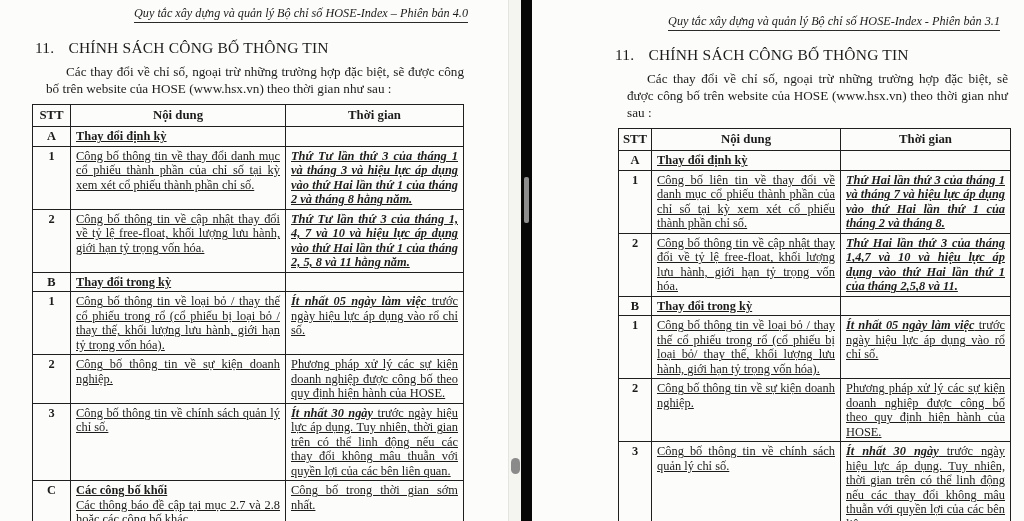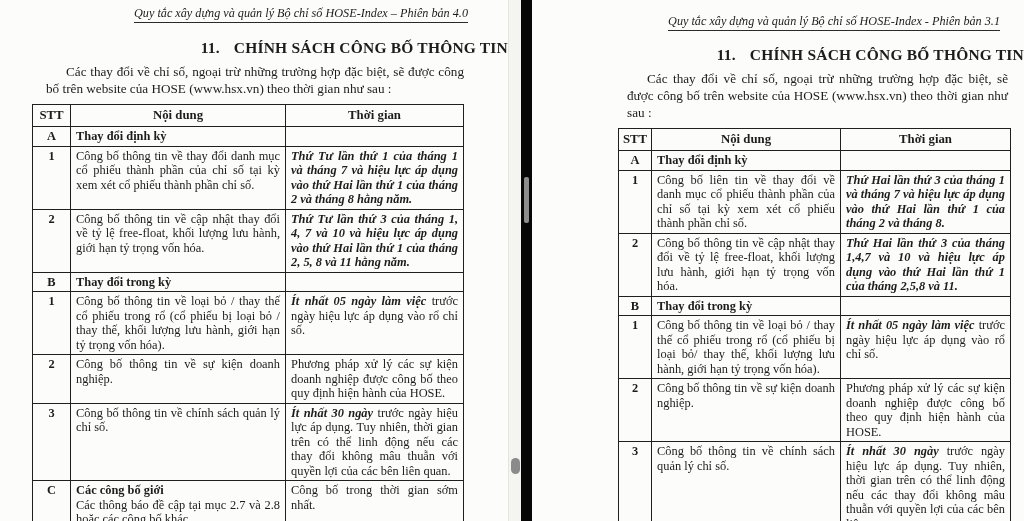--- a/index.html
+++ b/index.html
@@ -12,38 +12,38 @@
   }
   .pane { background:#fcfcfa; height:521px; overflow:hidden; }
   .pane.left  { width:508px; padding-top:6px; }
   .pane.right { width:492px; padding-top:14px; }
 
   .doc-header { font-style:italic; font-size:12.2px; text-align:right; }
   .pane.left  .doc-header { padding-right:40px; }
   .pane.right .doc-header { padding-right:24px; }
   .doc-header .hdr { display:inline-block; border-bottom:1px solid #2a2a2a; padding-bottom:1px; }
 
-  .section-title { font-weight:bold; font-size:15.5px; letter-spacing:0.2px;text-align:right; }
+  .section-title { font-weight:normal; font-size:15.5px; letter-spacing:0.2px; }
   .pane.left  .section-title { margin:16px 0 0 35px; }
   .pane.right .section-title { margin:15px 0 0 83px; }
   .section-title .num { margin-right:14px; }
 
   .intro { font-size:13.2px; line-height:1.3; text-align:justify; text-indent:20px; }
   .pane.left  .intro { margin:6px 44px 0 46px; }
   .pane.right .intro { margin:6px 16px 0 95px; }
   .intro .link { }
 
   table { border-collapse:collapse; margin-top:7px; table-layout:fixed; }
   .pane.left  table { margin-left:32px; width:431px; }
   .pane.right table { margin-left:86px; width:392px; }
   th,td { border:1.6px solid #1f1f1f; vertical-align:top; }
   th { font-size:12.8px; font-weight:bold; text-align:center; padding:3px 0; }
   td { font-size:12.4px; line-height:1.17; padding:2px 5px; }
   td.stt { text-align:center; font-weight:bold; }
-  td.content, td.time { text-align:justify; }
+  td.content, td.time { text-align:justify;text-decoration:underline; }
   .b  { font-weight:bold; }
   .bi { font-weight:bold; font-style:italic; }
   .pane.left  col.c1 { width:38px; }  .pane.left  col.c2 { width:215px; } .pane.left  col.c3 { width:178px; }
   .pane.right col.c1 { width:33px; }  .pane.right col.c2 { width:189px; } .pane.right col.c3 { width:170px; }
 
   .divider { width:24px; height:521px; display:flex; flex:0 0 24px; }
   .scroll-track { width:13px; background:#f4f4f1; border-left:1px solid #e4e4e1; position:relative; }
   .dot-thumb { position:absolute; left:2px; top:458px; width:9px; height:16px; border-radius:5px; background:#8a8a8a; }
   .edge-bar { width:11px; background:#070707; position:relative; }
   .bar-thumb { position:absolute; left:3px; top:177px; width:5px; height:46px; border-radius:2px; background:#8d8d8d; }
@@ -78,21 +78,21 @@
           <td class="content">
             <div class="b">Thay đổi định kỳ</div>
           </td>
           <td class="time"></td>
         </tr>
         <tr>
           <td class="stt">1</td>
           <td class="content">
             <div>Công bố thông tin về thay đổi danh mục cổ phiếu thành phần của chỉ số tại kỳ xem xét cổ phiếu thành phần chỉ số.</div>
           </td>
-          <td class="time"><span class="bi">Thứ Tư lần thứ 1 của tháng 1 và tháng 7 và hiệu lực áp dụng vào thứ Hai lần thứ 1 của tháng 2 và tháng 8 hằng năm.</span></td>
+          <td class="time"><span class="bi">Thứ Tư lần thứ 3 của tháng 1 và tháng 3 và hiệu lực áp dụng vào thứ Hai lần thứ 1 của tháng 2 và tháng 8 hằng năm.</span></td>
         </tr>
         <tr>
           <td class="stt">2</td>
           <td class="content">
             <div>Công bố thông tin về cập nhật thay đổi về tỷ lệ free-float, khối lượng lưu hành, giới hạn tỷ trọng vốn hóa.</div>
           </td>
           <td class="time"><span class="bi">Thứ Tư lần thứ 3 của tháng 1, 4, 7 và 10 và hiệu lực áp dụng vào thứ Hai lần thứ 1 của tháng 2, 5, 8 và 11 hằng năm.</span></td>
         </tr>
         <tr>
           <td class="stt">B</td>
@@ -118,21 +118,21 @@
         <tr>
           <td class="stt">3</td>
           <td class="content">
             <div>Công bố thông tin về chính sách quản lý chỉ số.</div>
           </td>
           <td class="time"><span class="bi">Ít nhất 30 ngày</span><span> trước ngày hiệu lực áp dụng. Tuy nhiên, thời gian trên có thể linh động nếu các thay đổi không mâu thuẫn với quyền lợi của các bên liên quan.</span></td>
         </tr>
         <tr>
           <td class="stt">C</td>
           <td class="content">
-            <div class="b">Các công bố giới</div>
+            <div class="b">Các công bố khối</div>
             <div>Các thông báo đề cập tại mục 2.7 và 2.8 hoặc các công bố khác.</div>
           </td>
           <td class="time"><span>Công bố trong thời gian sớm nhất.</span></td>
         </tr>
       </tbody>
   </table>
 </div>
 
 <div class="divider">
   <div class="scroll-track">

